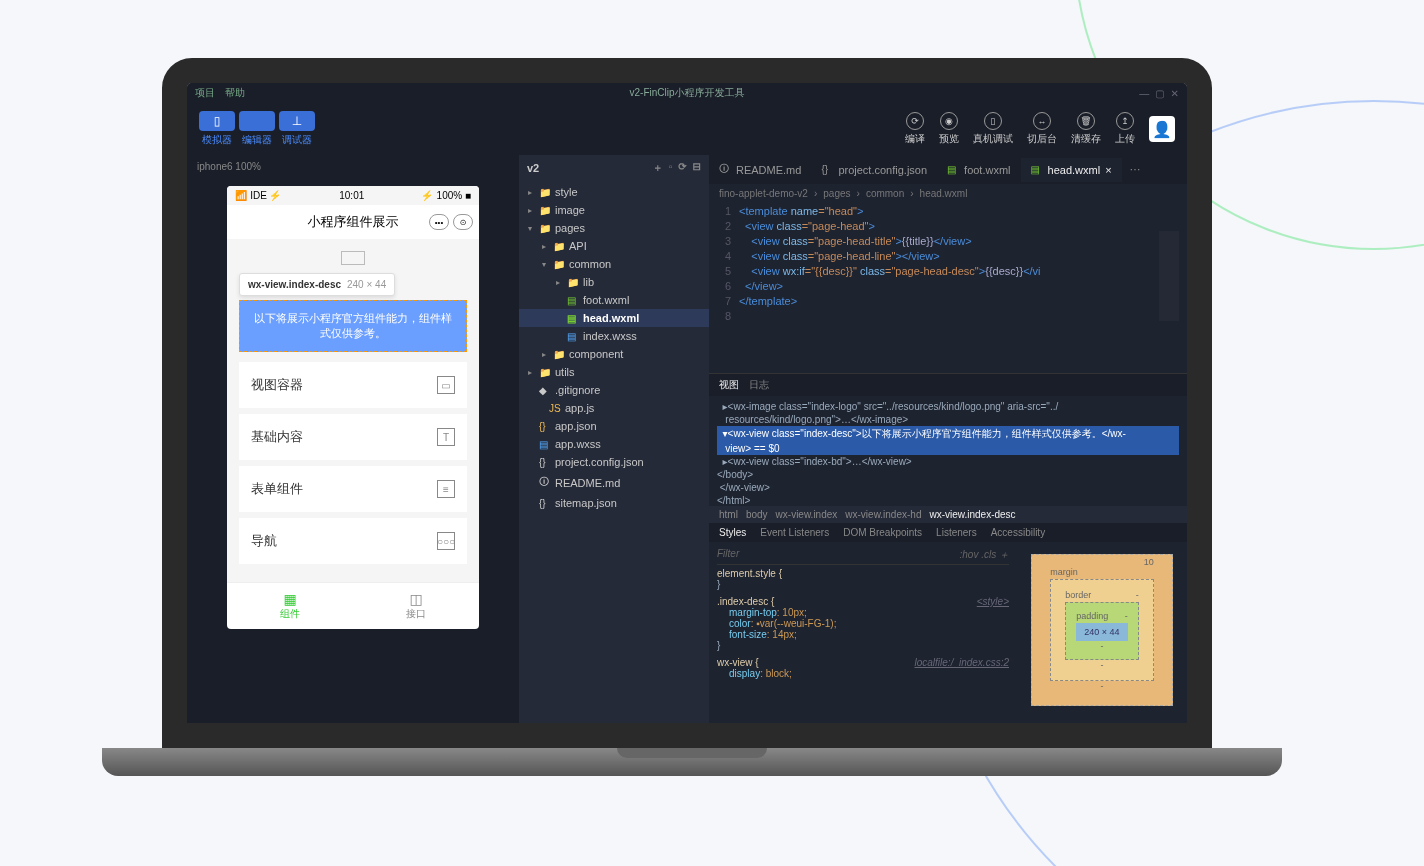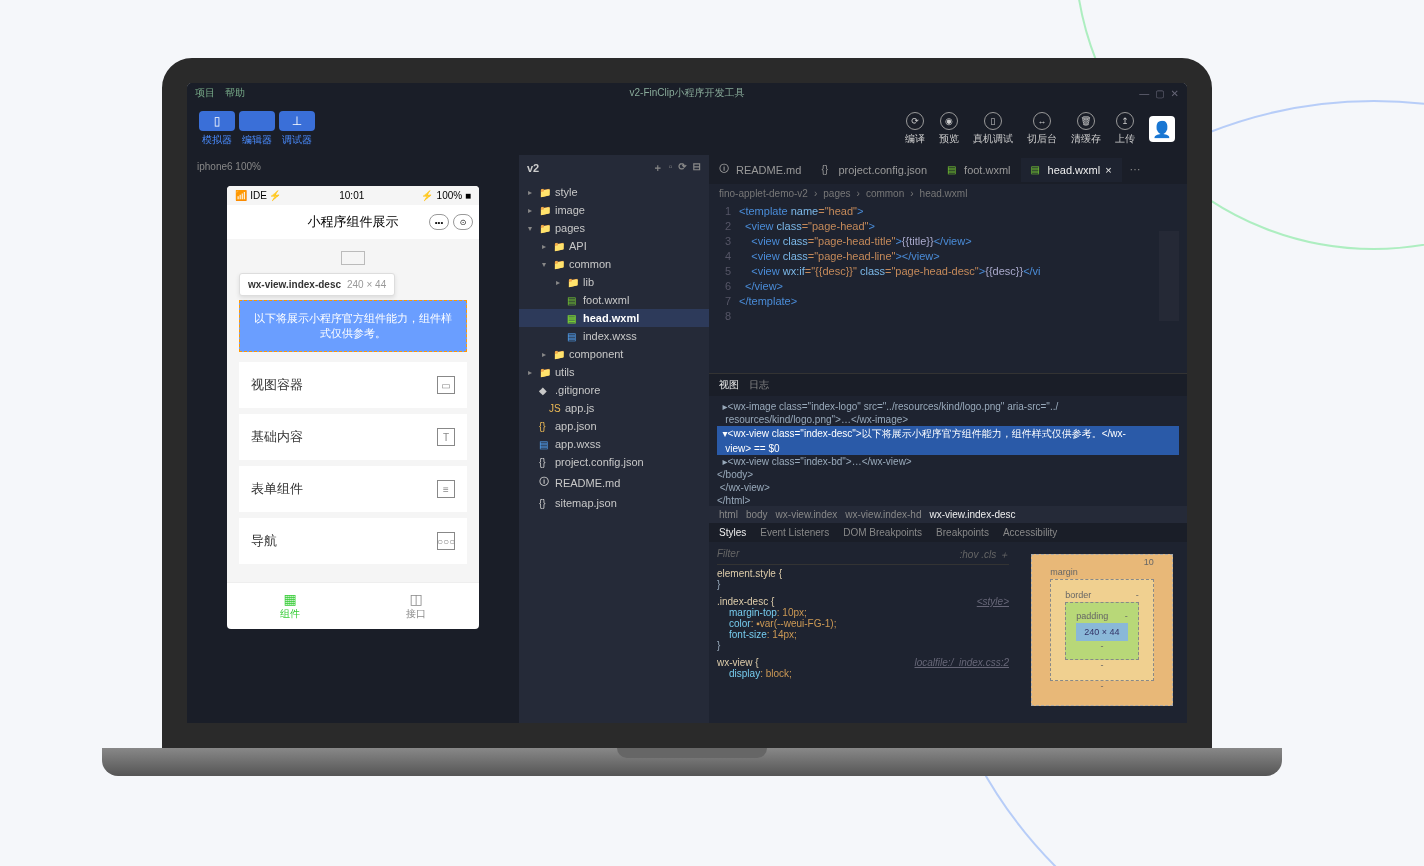--- a/index.html
+++ b/index.html
@@ -409,21 +409,21 @@
                 <span>html</span>
                 <span>body</span>
                 <span>wx-view.index</span>
                 <span>wx-view.index-hd</span>
                 <span>wx-view.index-desc</span>
               </div>
     <div class="styles-bar" id="styles-bar">
                 <span class="active">Styles</span>
                 <span class="">Event Listeners</span>
                 <span class="">DOM Breakpoints</span>
-                <span class="">Breakpoints</span>
+                <span class="">Listeners</span>
                 <span class="">Accessibility</span>
               </div>
     <div class="bottom">
       <div class="styles">
         <div class="filter-row">
           <span>Filter</span>
           <span>:hov .cls ＋</span>
         </div>
         <div class="rule">
           <div class="sel">element.style {</div>

